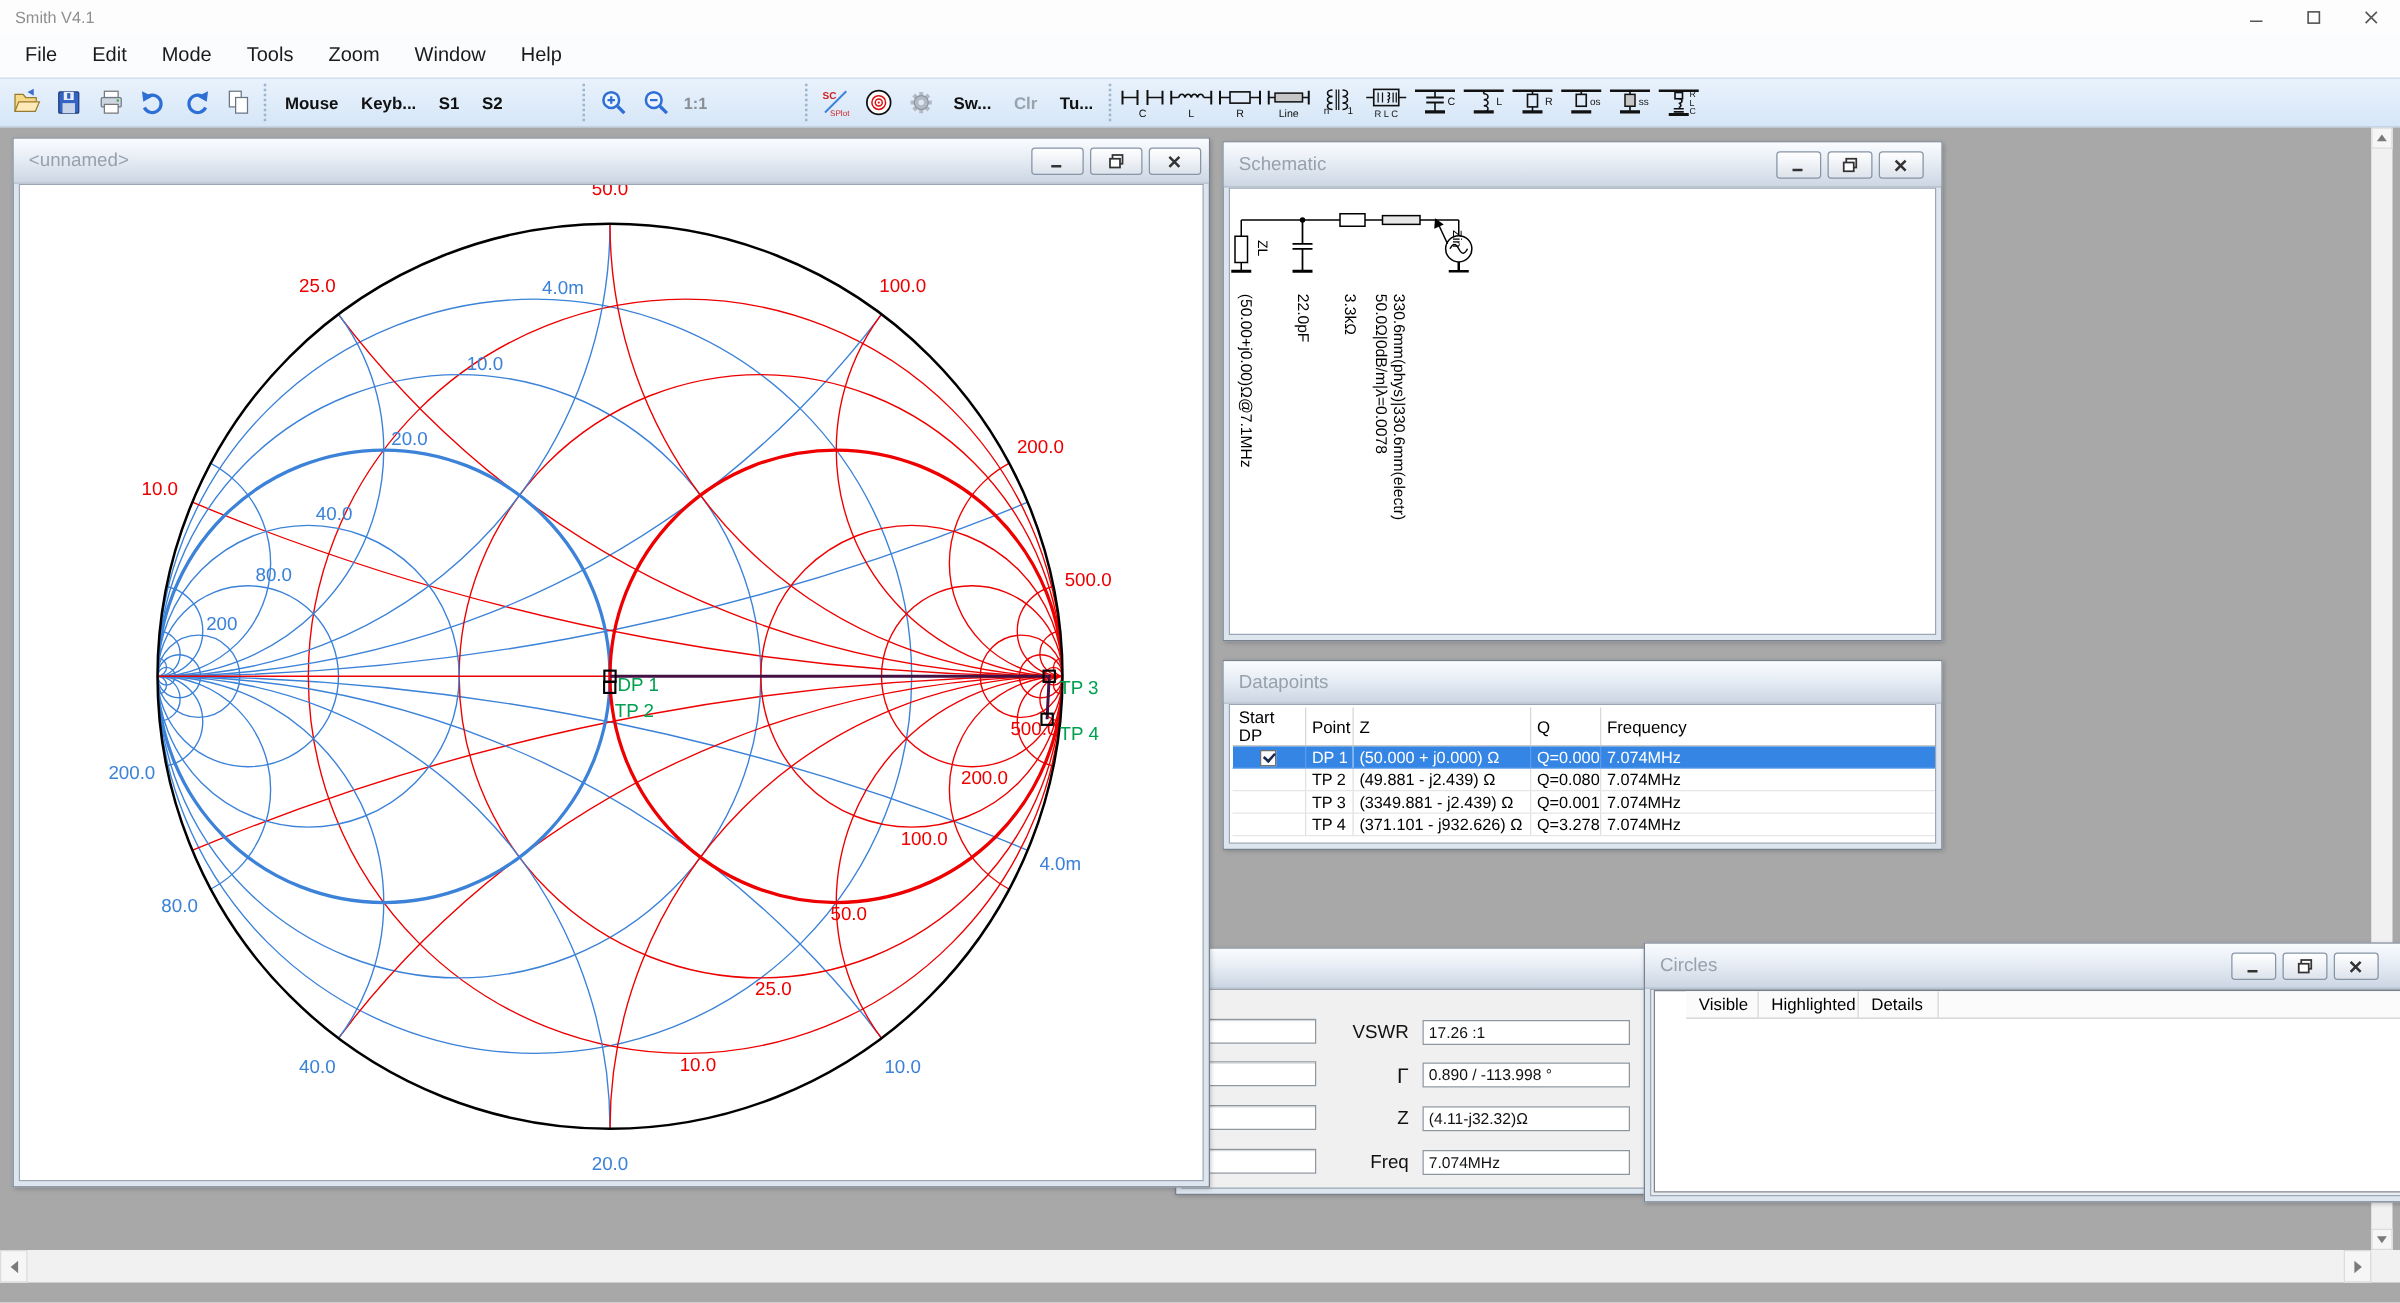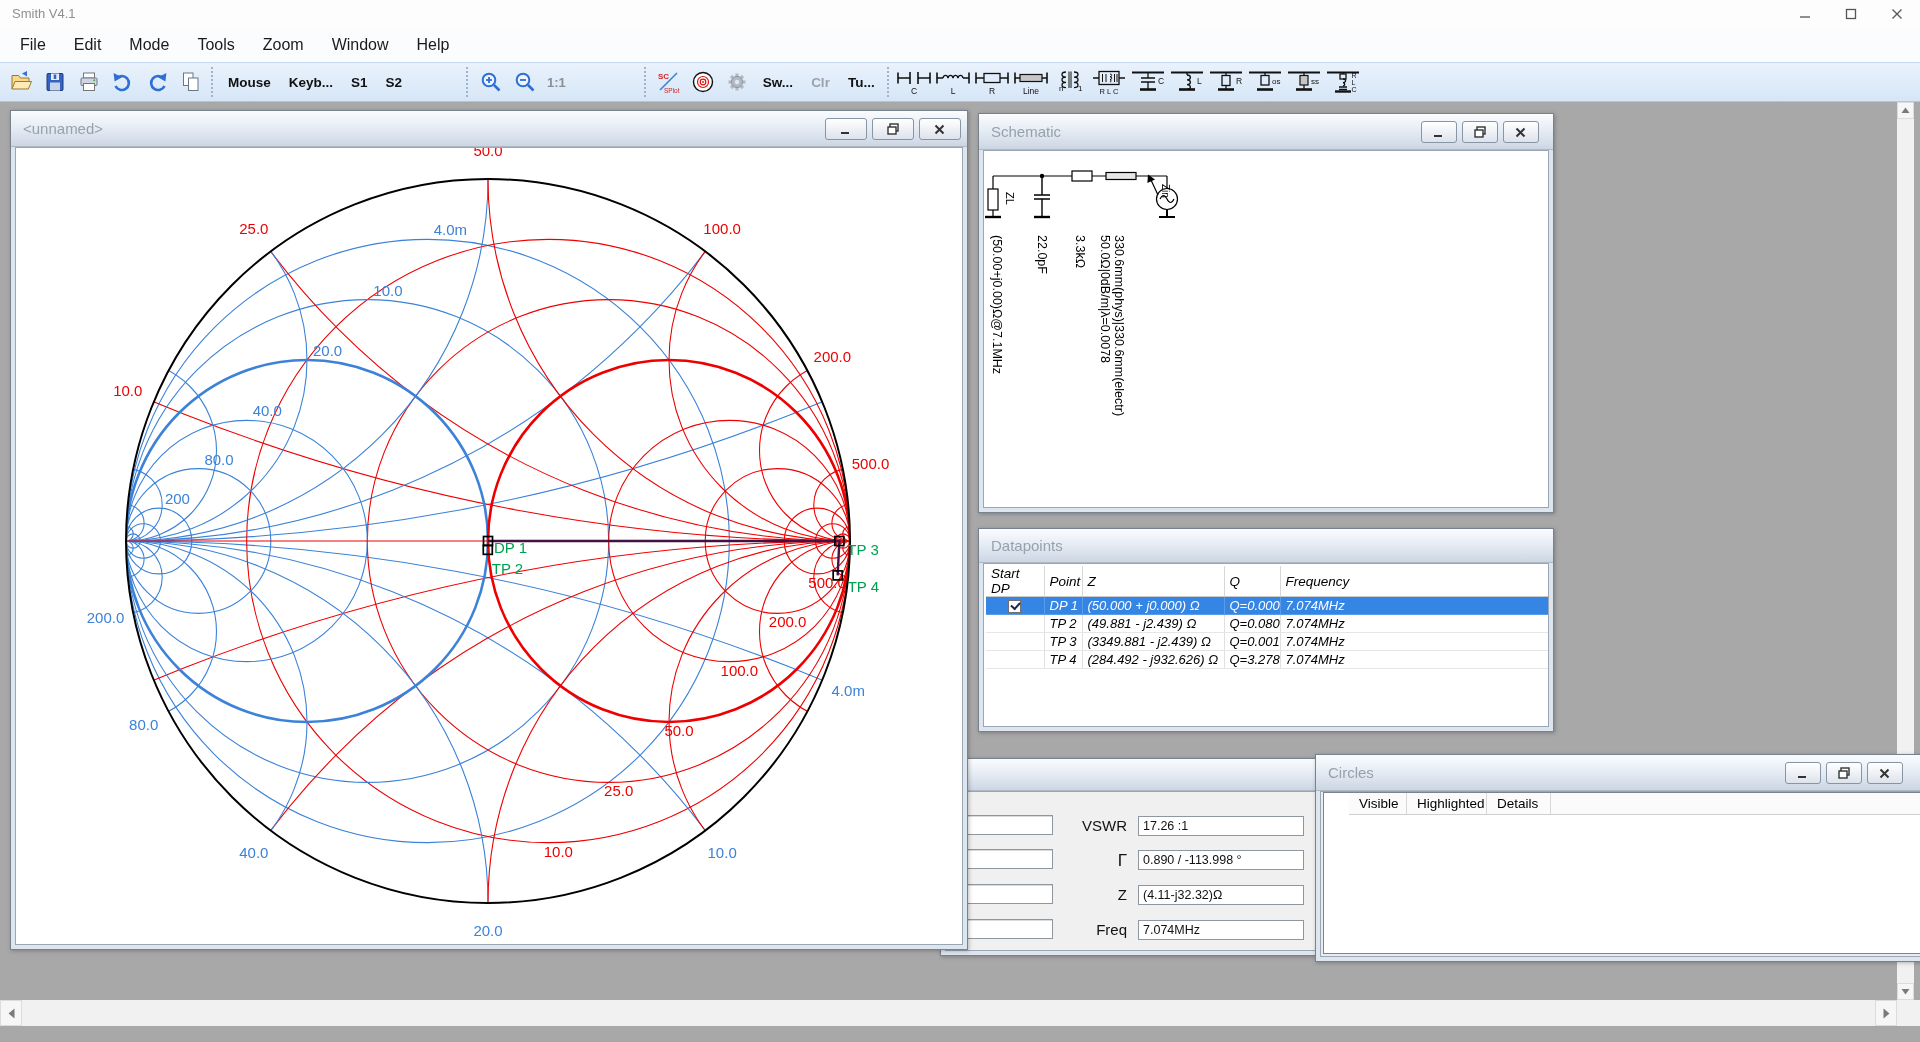--- a/index.html
+++ b/index.html
@@ -505,26 +505,26 @@
             <text x="178" y="33" fill="#000" text-anchor="start" font-size="10" transform="rotate(90 178 33)">Zin</text>
             <text x="9" y="84" fill="#000" text-anchor="start" font-size="12.5" transform="rotate(90 9 84)">(50.00+j0.00)Ω@7.1MHz</text>
             <text x="54" y="84" fill="#000" text-anchor="start" font-size="12.5" transform="rotate(90 54 84)">22.0pF</text>
             <text x="92" y="84" fill="#000" text-anchor="start" font-size="12.5" transform="rotate(90 92 84)">3.3kΩ</text>
             <text x="117" y="84" fill="#000" text-anchor="start" font-size="12.5" transform="rotate(90 117 84)">50.0Ω|0dB/m|λ=0.0078</text>
             <text x="131" y="84" fill="#000" text-anchor="start" font-size="12.5" transform="rotate(90 131 84)">330.6mm(phys)|330.6mm(electr)</text>
           </svg>
       </div>
     </div>
 
-    <div class="window" id="datapoints-window" style="left:978px; top:426px; width:576px; height:204px; z-index:2;">
+    <div class="window" id="datapoints-window" style="left:978px; top:426px; width:576px; height:152px; z-index:2;">
       <div class="w-titlebar" style="height:34px">
         <span class="w-title" style="top:8px">Datapoints</span>
       </div>
       <div class="w-client" style="top:34px">
-        <table id="dp-table" style="margin:2px 0 0 2px;font-style:italic;">
+        <table id="dp-table" style="margin:2px 0 0 2px;">
           <colgroup>
               <col style="width:58px">
               <col style="width:38px">
               <col style="width:142px">
               <col style="width:56px">
               <col style="width:270px">
             </colgroup>
           <thead id="dp-head">
               <tr>
                 <th>Start DP</th>
@@ -552,21 +552,21 @@
               <tr>
                 <td style="text-align: center;"></td>
                 <td>TP 3</td>
                 <td>(3349.881 - j2.439) Ω</td>
                 <td>Q=0.001</td>
                 <td>7.074MHz</td>
               </tr>
               <tr>
                 <td style="text-align: center;"></td>
                 <td>TP 4</td>
-                <td>(284.492 - j932.626) Ω</td>
+                <td>(371.101 - j932.626) Ω</td>
                 <td>Q=3.278</td>
                 <td>7.074MHz</td>
               </tr>
             </tbody>
         </table>
       </div>
     </div>
 
     <div class="window" id="circles-window" style="left:1315px; top:652px; width:641px; height:208px; z-index:3;">
       <div class="w-titlebar">

